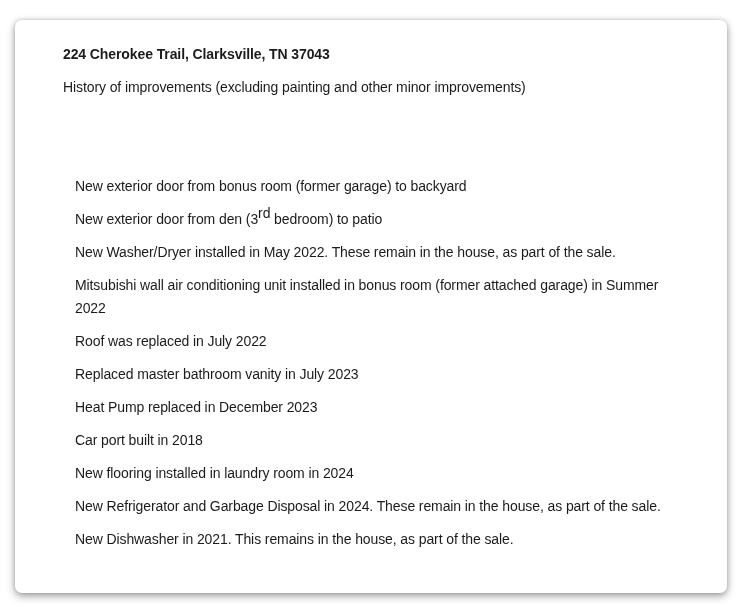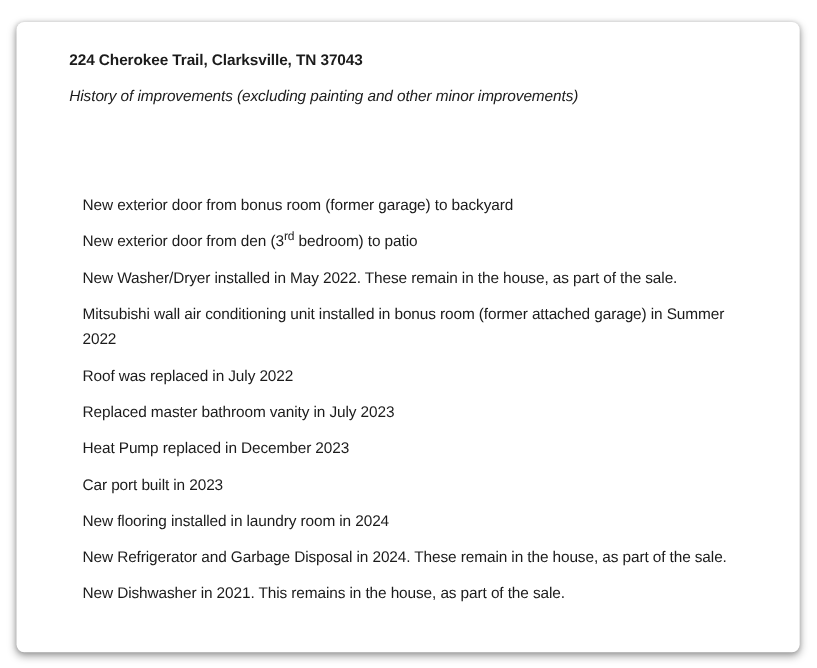--- a/index.html
+++ b/index.html
@@ -28,49 +28,48 @@
     line-height: 23px;
     letter-spacing: -0.1px;
     color: #1b1b1b;
   }
   .title {
     font-weight: 700;
     margin: 0 0 10px 0;
   }
   .subtitle {
     margin: 0 0 10px 0;
-    font-style: italic;
   }
   .blank-space {
     height: 66px;
   }
   .para {
     margin: 0 0 10px 12px;
   }
   .para sup {
-    font-size: 11px;
+    font-size: 14px;
     line-height: 0;
     vertical-align: super;
   }
 </style>
 </head>
 <body>
 
 <div class="page">
   <div class="content">
     <div class="title">224 Cherokee Trail, Clarksville, TN 37043</div>
     <div class="subtitle">History of improvements (excluding painting and other minor improvements)</div>
     <div class="blank-space"></div>
     <div>
         <div class="para">New exterior door from bonus room (former garage) to backyard</div>
         <div class="para">New exterior door from den (3<sup>rd</sup> bedroom) to patio</div>
         <div class="para">New Washer/Dryer installed in May 2022. These remain in the house, as part of the sale.</div>
         <div class="para">Mitsubishi wall air conditioning unit installed in bonus room (former attached garage) in Summer 2022</div>
         <div class="para">Roof was replaced in July 2022</div>
         <div class="para">Replaced master bathroom vanity in July 2023</div>
         <div class="para">Heat Pump replaced in December 2023</div>
-        <div class="para">Car port built in 2023</div>
+        <div class="para">Car port built in 2018</div>
         <div class="para">New flooring installed in laundry room in 2024</div>
         <div class="para">New Refrigerator and Garbage Disposal in 2024. These remain in the house, as part of the sale.</div>
         <div class="para">New Dishwasher in 2021. This remains in the house, as part of the sale.</div>
       </div>
   </div>
 </div>
 
 </body></html>

